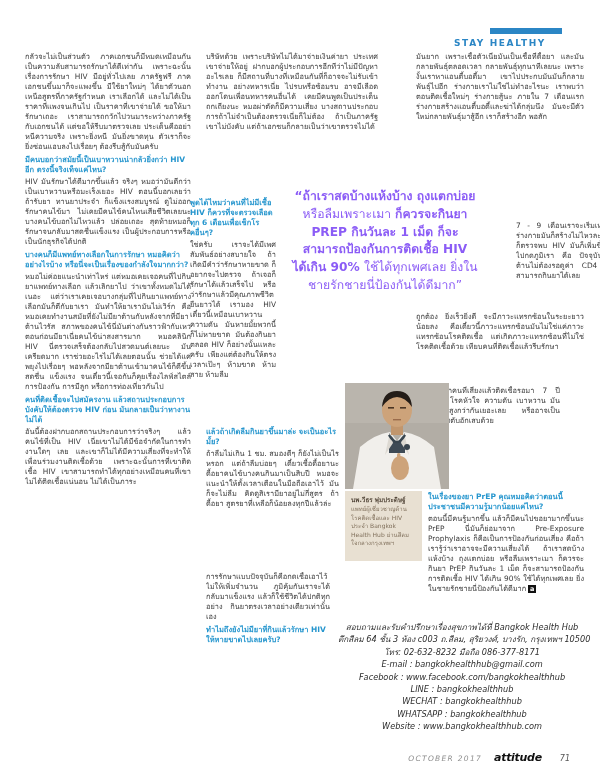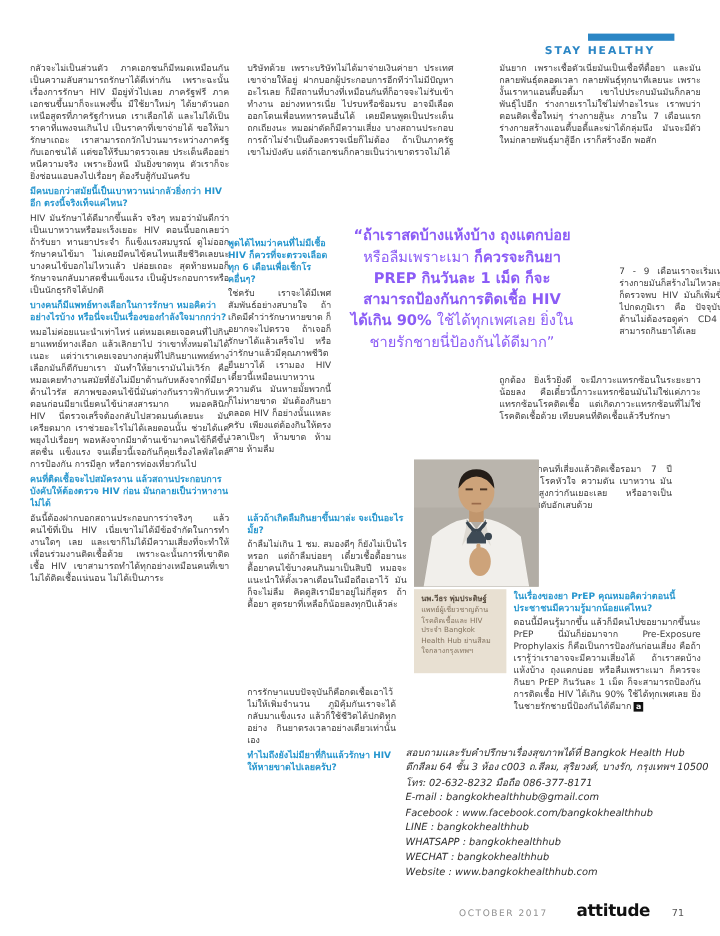--- a/index.html
+++ b/index.html
@@ -28,27 +28,27 @@
   .caption{position:absolute; left:345px; top:491px; width:77px; height:70px;
            background:#e8e0d2; padding:5px 5px 4px 6px; box-sizing:border-box;}
   .cap-name{font-size:6.3px; font-weight:bold; color:#55493c; line-height:8.4px; margin:0;}
   .cap-desc{font-size:6px; color:#80705c; line-height:8.4px; margin:1px 0 0 0;}
   
   .endmark{display:inline-block; width:8px; height:8px; background:#111;
            color:#fff; font-size:6.5px; font-weight:bold; text-align:center;
            line-height:8px; vertical-align:baseline; margin-left:2px;}
   
   .contact{position:absolute; left:338px; top:621px; width:248px;
-           font-style:italic; color:#2d2d2d;}
+           font-style:italic; color:#2d2d2d;text-align:center;}
   .contact div{font-size:8.2px; line-height:12.4px; white-space:nowrap;}
   
   .footer{position:absolute; top:751px; right:30px; display:flex;
-          align-items:baseline;}
+          align-items:baseline;font-style:italic;}
   .f-issue{font-size:7.5px; color:#8f8f8f; letter-spacing:1.3px;}
-  .f-mag{font-size:14px; font-weight:bold; color:#111; margin-left:24px; letter-spacing:-0.3px;}
+  .f-mag{font-size:11px; font-weight:bold; color:#111; margin-left:12px; letter-spacing:-0.3px;}
   .f-page{font-size:8px; color:#555; margin-left:18px;}
 </style>
 </head>
 <body>
 
 <div class="page">
 
   <div class="tag-bar"></div>
   <div class="tag">STAY HEALTHY</div>
 
@@ -147,22 +147,22 @@
     <p class="cap-desc">แพทย์ผู้เชี่ยวชาญด้านโรคติดเชื้อและ HIV ประจำ Bangkok Health Hub ย่านสีลม ใจกลางกรุงเทพฯ</p>
   </div>
 
   <div class="contact">
     <div>สอบถามและรับคำปรึกษาเรื่องสุขภาพได้ที่ Bangkok Health Hub</div>
     <div>ตึกสีลม 64 ชั้น 3 ห้อง c003 ถ.สีลม, สุริยวงศ์, บางรัก, กรุงเทพฯ 10500</div>
     <div>โทร: 02-632-8232 มือถือ 086-377-8171</div>
     <div>E-mail : bangkokhealthhub@gmail.com</div>
     <div>Facebook : www.facebook.com/bangkokhealthhub</div>
     <div>LINE : bangkokhealthhub</div>
+    <div>WECHAT : bangkokhealthhub</div>
     <div>WHATSAPP : bangkokhealthhub</div>
-    <div>WECHAT : bangkokhealthhub</div>
     <div>Website : www.bangkokhealthhub.com</div>
   </div>
 
   <div class="footer">
     <span class="f-issue">OCTOBER 2017</span>
     <span class="f-mag">attitude</span>
     <span class="f-page">71</span>
   </div>
 
 </div>

